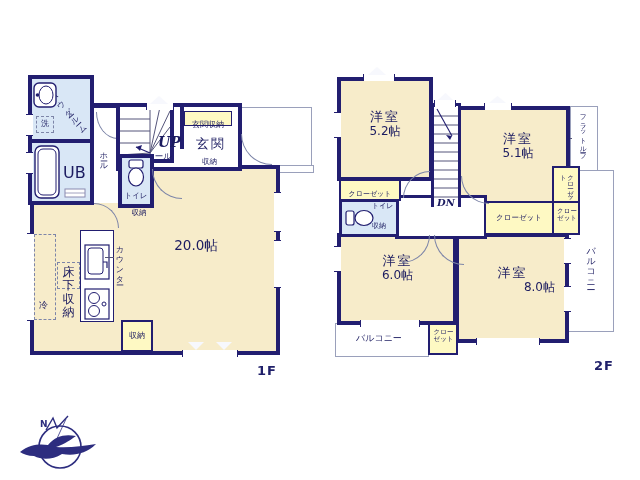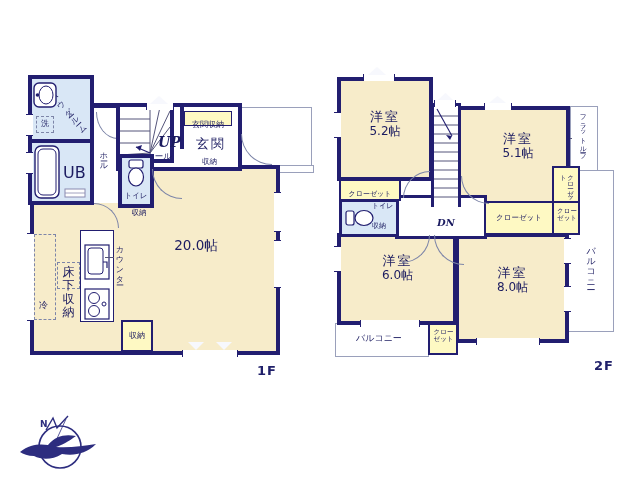--- a/index.html
+++ b/index.html
@@ -157,32 +157,32 @@
     <div style="font-size:12px;">5.1帖</div>
   </div>
   <div class="room cream" style="left:337px;top:233px;width:120px;height:92px;"></div>
   <div class="lbl ctr" style="left:355px;top:254px;width:85px;">
     <div style="font-size:13px;letter-spacing:2px;">洋室</div>
     <div style="font-size:12px;">6.0帖</div>
   </div>
   <div class="room cream" style="left:455px;top:233px;width:114px;height:110px;"></div>
   <div class="lbl ctr" style="left:470px;top:266px;width:85px;">
     <div style="font-size:13px;letter-spacing:2px;">洋室</div>
-    <div style="font-size:12px;">8.0帖</div>
+    <div style="font-size:12px;text-align:right;">8.0帖</div>
   </div>
 
   <div class="abs whitebox" style="left:395px;top:195px;width:92px;height:44px;border:3px solid #221e70;"></div>
   <div class="abs whitebox" style="left:431px;top:103px;width:30px;height:104px;border:3px solid #221e70;border-bottom:none;">
     <svg style="position:absolute;left:0;top:0;" width="24" height="98" viewBox="0 0 24 98">
       <path d="M0,10 H24 M0,19 H24 M0,28 H24 M0,37 H24 M0,46 H24 M0,55 H24 M0,64 H24 M0,73 H24 M0,82 H24 M0,91 H24" stroke="#55557a" stroke-width="1"></path>
       <path d="M3,3 L18,30" stroke="#221e70" stroke-width="1.1"></path>
       <path d="M18,30 l-6,-1 4,5 z" fill="#221e70"></path>
     </svg>
   </div>
-  <div class="lbl serifi" style="left:437px;top:197px;font-size:10px;margin-top:20px;">DN</div>
+  <div class="lbl serifi" style="left:437px;top:197px;font-size:10px;">DN</div>
 
   <div class="abs pinkbox ctr" style="left:339px;top:179px;width:62px;height:22px;border:2.5px solid #221e70;">
     <span class="lbl" style="position:static;font-size:7px;line-height:17px;">クローゼット</span>
   </div>
   <div class="abs pinkbox" style="left:552px;top:166px;width:28px;height:38px;border:2.5px solid #221e70;">
     <span class="lbl vtext wrap" style="left:5px;top:2px;height:30px;font-size:6.5px;letter-spacing:0;">クローゼット</span>
   </div>
   <div class="abs pinkbox ctr" style="left:484px;top:201px;width:70px;height:34px;border:2.5px solid #221e70;">
     <span class="lbl" style="position:static;font-size:7.5px;line-height:29px;">クローゼット</span>
   </div>

